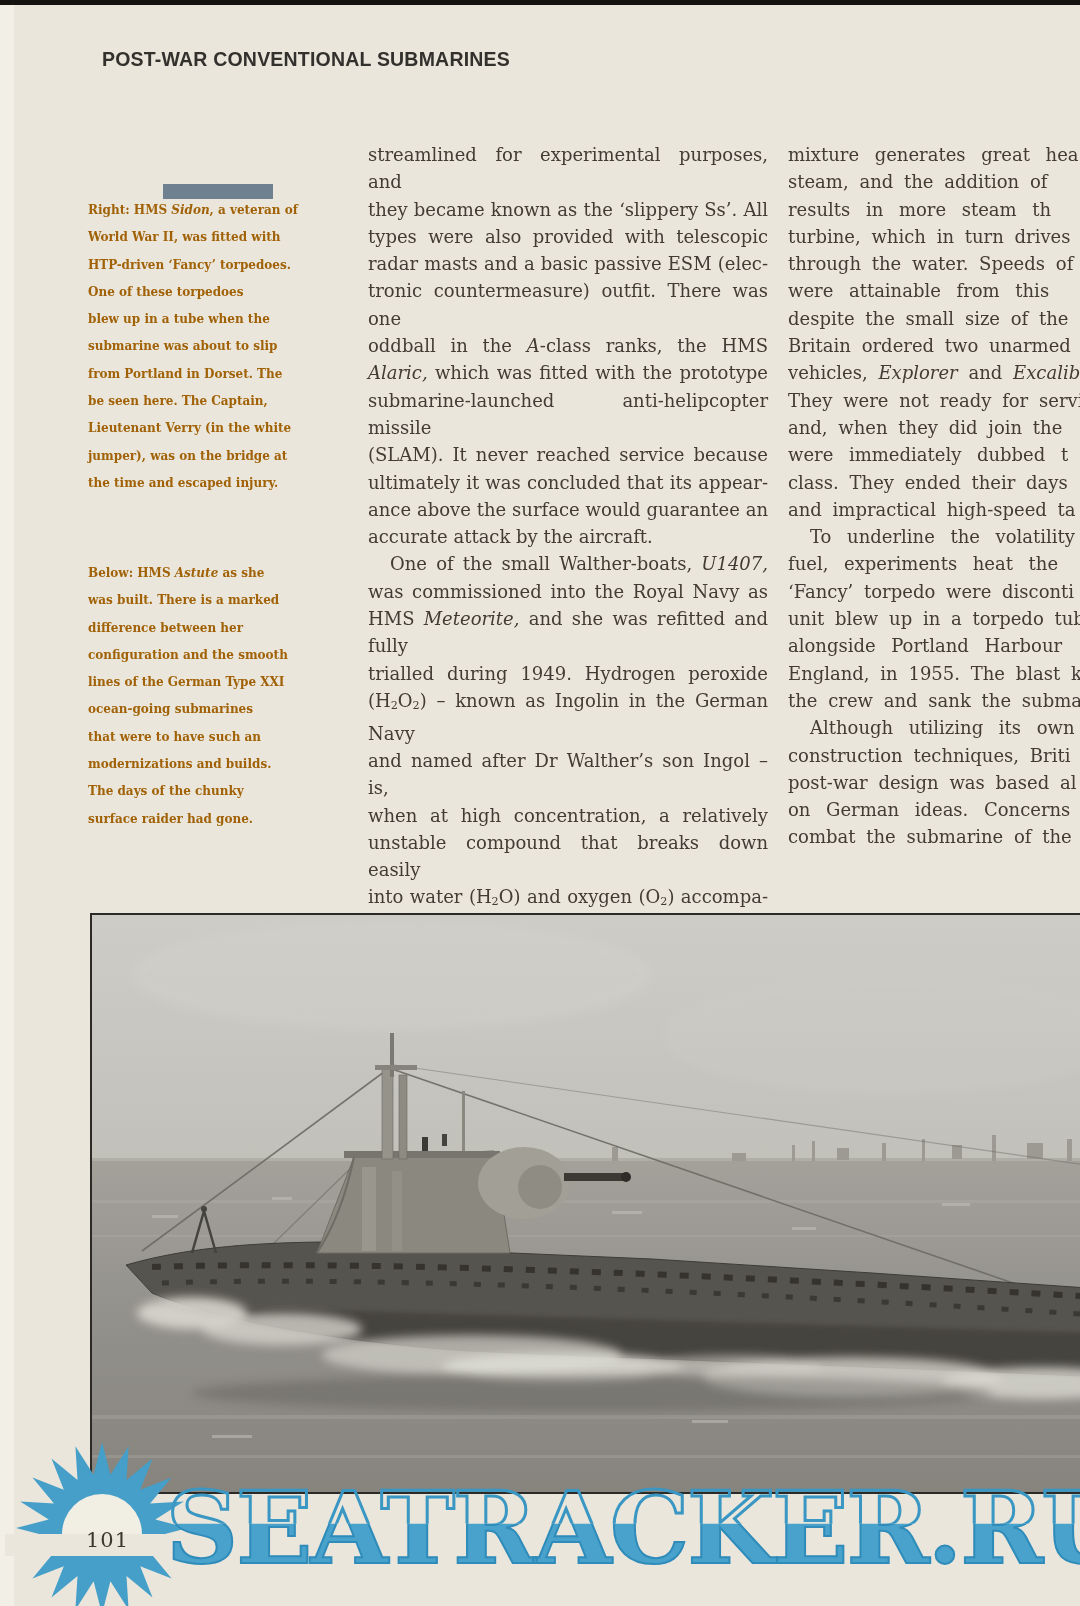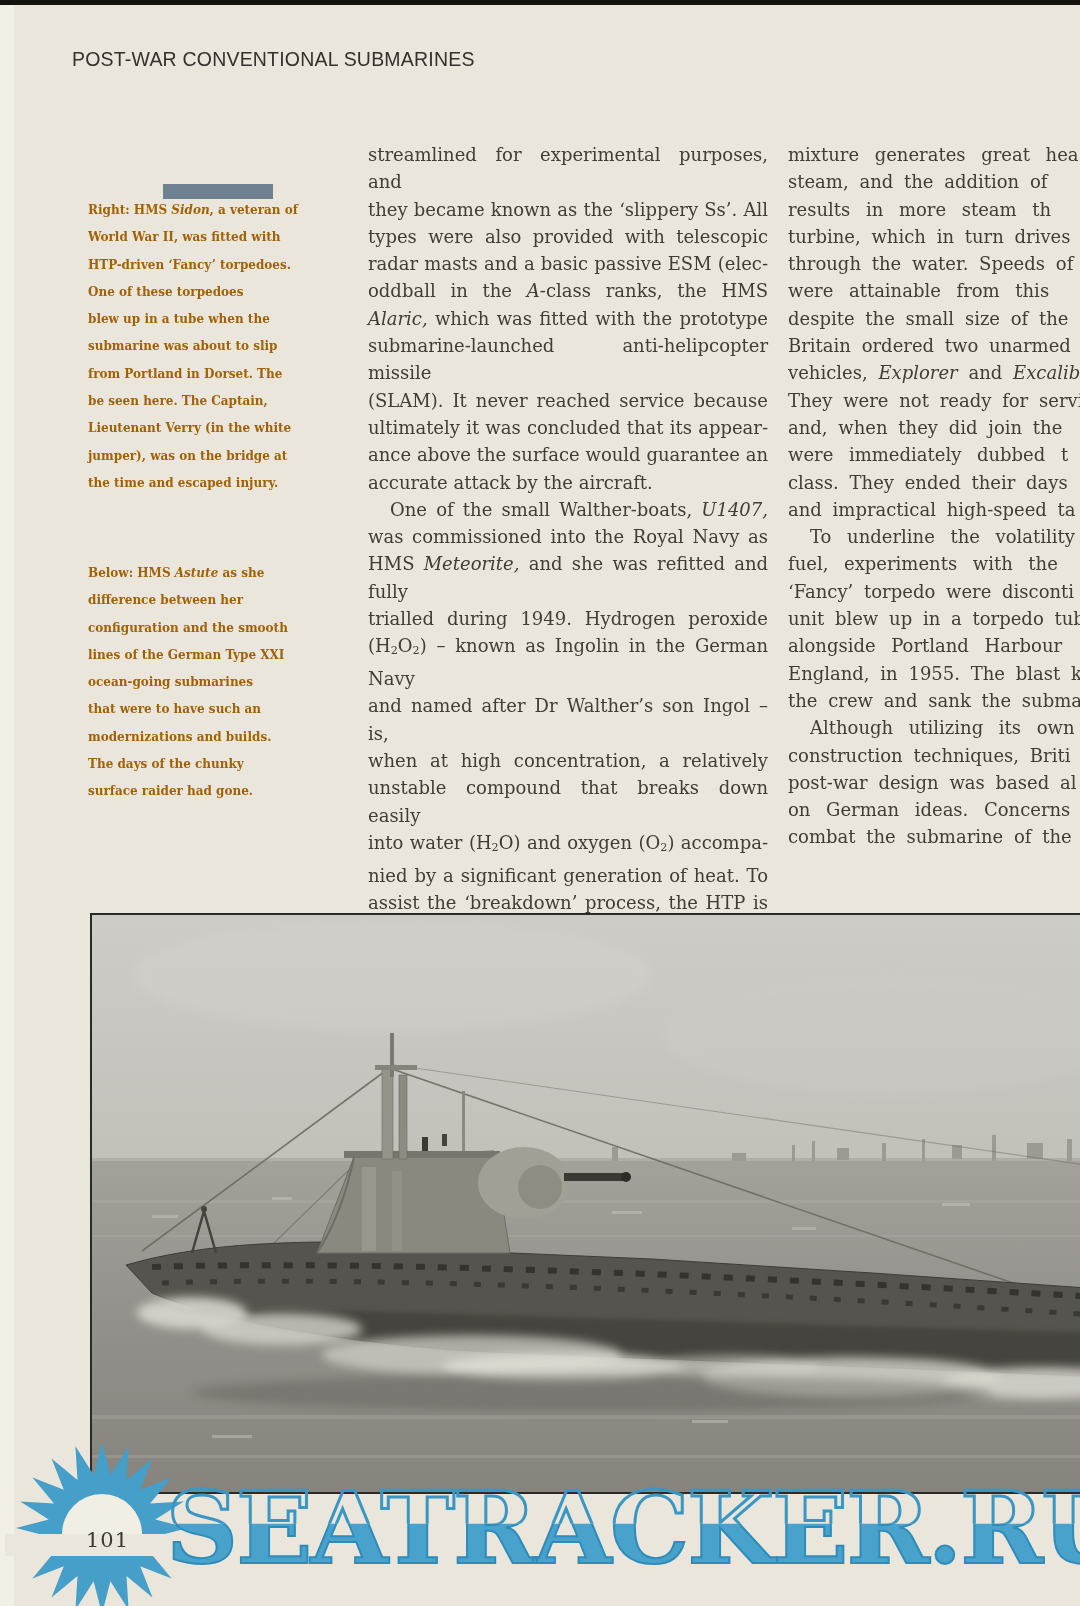--- a/index.html
+++ b/index.html
@@ -5,22 +5,22 @@
   html,body { margin:0; padding:0; background:#888; }
   .page {
     position:relative; width:1080px; height:1606px;
     background:#eae6db; overflow:hidden;
     font-family:"DejaVu Serif", serif;
   }
   .edge-strip { position:absolute; left:0; top:0; width:14px; height:100%; background:#f2efe7; }
   .topbar { position:absolute; left:0; top:0; width:100%; height:5px; background:#15130f; }
 
   .running-head {
-    position:absolute; left:72px; top:48px;
-    font-family:"Liberation Sans", sans-serif; font-weight:normal;
+    position:absolute; left:102px; top:48px;
+    font-family:"Liberation Sans", sans-serif; font-weight:bold;
     font-size:19.5px; letter-spacing:0.2px; color:#33312d;
   }
 
   .accent-bar { position:absolute; left:163px; top:184px; width:110px; height:15px; background:#6f8090; }
 
   .cap {
     position:absolute; left:88px; width:266px;
     font-size:12px; font-weight:bold; line-height:27.3px; color:#a16207;
   }
   .cap1 { top:197px; }
@@ -78,35 +78,37 @@
       <div class="tl"><span>blew up in a tube when the</span></div>
       <div class="tl"><span>submarine was about to slip</span></div>
       <div class="tl"><span>from Portland in Dorset. The</span></div>
       <div class="tl"><span>be seen here. The Captain,</span></div>
       <div class="tl"><span>Lieutenant Verry (in the white</span></div>
       <div class="tl"><span>jumper), was on the bridge at</span></div>
       <div class="tl"><span>the time and escaped injury.</span></div>
     </div>
   <div class="cap cap2">
       <div class="tl"><span>Below: HMS </span><span class="it">Astute</span><span> as she</span></div>
+      <div class="tl"><span>was built. There is a marked</span></div>
       <div class="tl"><span>difference between her</span></div>
       <div class="tl"><span>configuration and the smooth</span></div>
       <div class="tl"><span>lines of the German Type XXI</span></div>
       <div class="tl"><span>ocean-going submarines</span></div>
       <div class="tl"><span>that were to have such an</span></div>
       <div class="tl"><span>modernizations and builds.</span></div>
       <div class="tl"><span>The days of the chunky</span></div>
       <div class="tl"><span>surface raider had gone.</span></div>
     </div>
 
   <div class="col col-middle">
       <div class="tl"><span>streamlined for experimental purposes, and</span></div>
       <div class="tl"><span>they became known as the ‘slippery Ss’. All</span></div>
       <div class="tl"><span>types were also provided with telescopic</span></div>
       <div class="tl"><span>radar masts and a basic passive ESM (elec-</span></div>
+      <div class="tl"><span>tronic countermeasure) outfit. There was one</span></div>
       <div class="tl"><span>oddball in the </span><span class="it">A</span><span>-class ranks, the HMS</span></div>
       <div class="tl"><span class="it">Alaric,</span><span> which was fitted with the prototype</span></div>
       <div class="tl"><span>submarine-launched anti-helipcopter missile</span></div>
       <div class="tl"><span>(SLAM). It never reached service because</span></div>
       <div class="tl"><span>ultimately it was concluded that its appear-</span></div>
       <div class="tl"><span>ance above the surface would guarantee an</span></div>
       <div class="tl end"><span>accurate attack by the aircraft.</span></div>
       <div class="tl indent"><span>One of the small Walther-boats, </span><span class="it">U1407,</span></div>
       <div class="tl"><span>was commissioned into the Royal Navy as</span></div>
       <div class="tl"><span>HMS </span><span class="it">Meteorite,</span><span> and she was refitted and fully</span></div>
@@ -131,21 +133,21 @@
       <div class="tl wide"><span>were attainable from this</span></div>
       <div class="tl"><span>despite the small size of the</span></div>
       <div class="tl"><span>Britain ordered two unarmed</span></div>
       <div class="tl"><span>vehicles, </span><span class="it">Explorer</span><span> and </span><span class="it">Excalib</span></div>
       <div class="tl"><span>They were not ready for servi</span></div>
       <div class="tl"><span>and, when they did join the</span></div>
       <div class="tl wide"><span>were immediately dubbed t</span></div>
       <div class="tl"><span>class. They ended their days</span></div>
       <div class="tl"><span>and impractical high-speed ta</span></div>
       <div class="tl indent wide"><span>To underline the volatility</span></div>
-      <div class="tl wide"><span>fuel, experiments with the</span></div>
+      <div class="tl wide"><span>fuel, experiments heat the</span></div>
       <div class="tl"><span>‘Fancy’ torpedo were disconti</span></div>
       <div class="tl"><span>unit blew up in a torpedo tube</span></div>
       <div class="tl wide"><span>alongside Portland Harbour</span></div>
       <div class="tl"><span>England, in 1955. The blast k</span></div>
       <div class="tl"><span>the crew and sank the submar</span></div>
       <div class="tl indent wide"><span>Although utilizing its own</span></div>
       <div class="tl"><span>construction techniques, Briti</span></div>
       <div class="tl"><span>post-war design was based al</span></div>
       <div class="tl wide"><span>on German ideas. Concerns</span></div>
       <div class="tl"><span>combat the submarine of the f</span></div>

